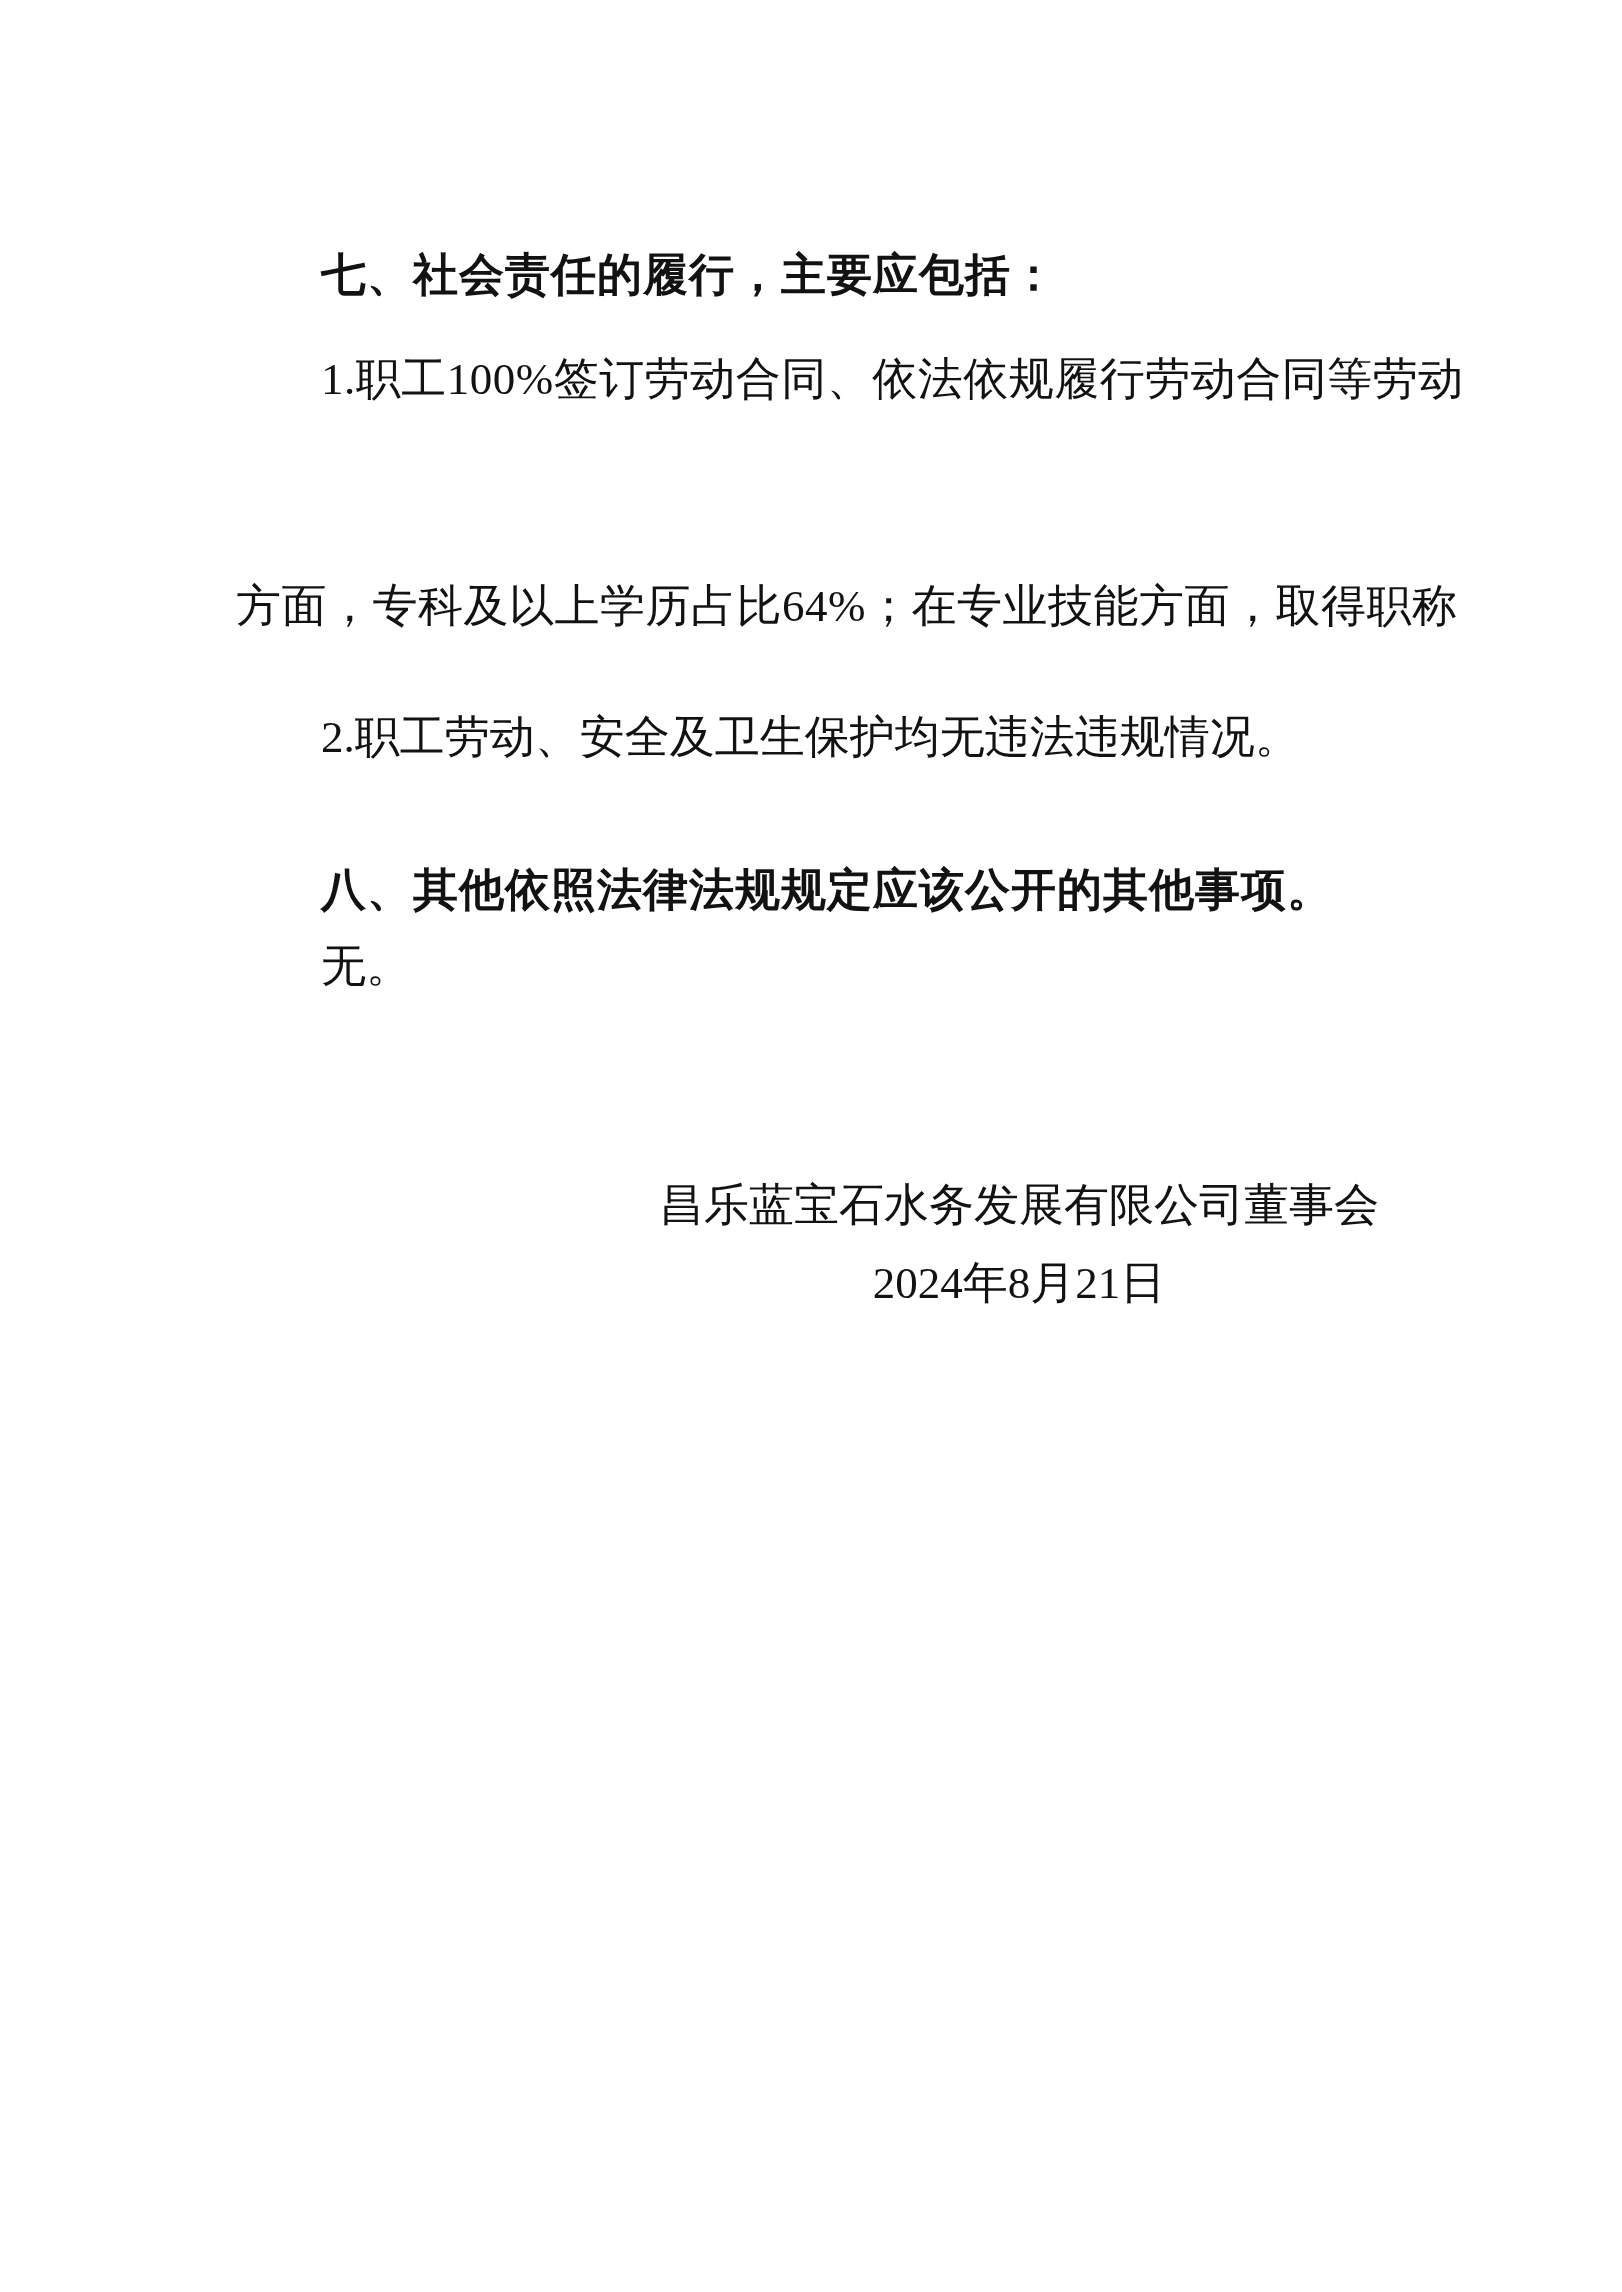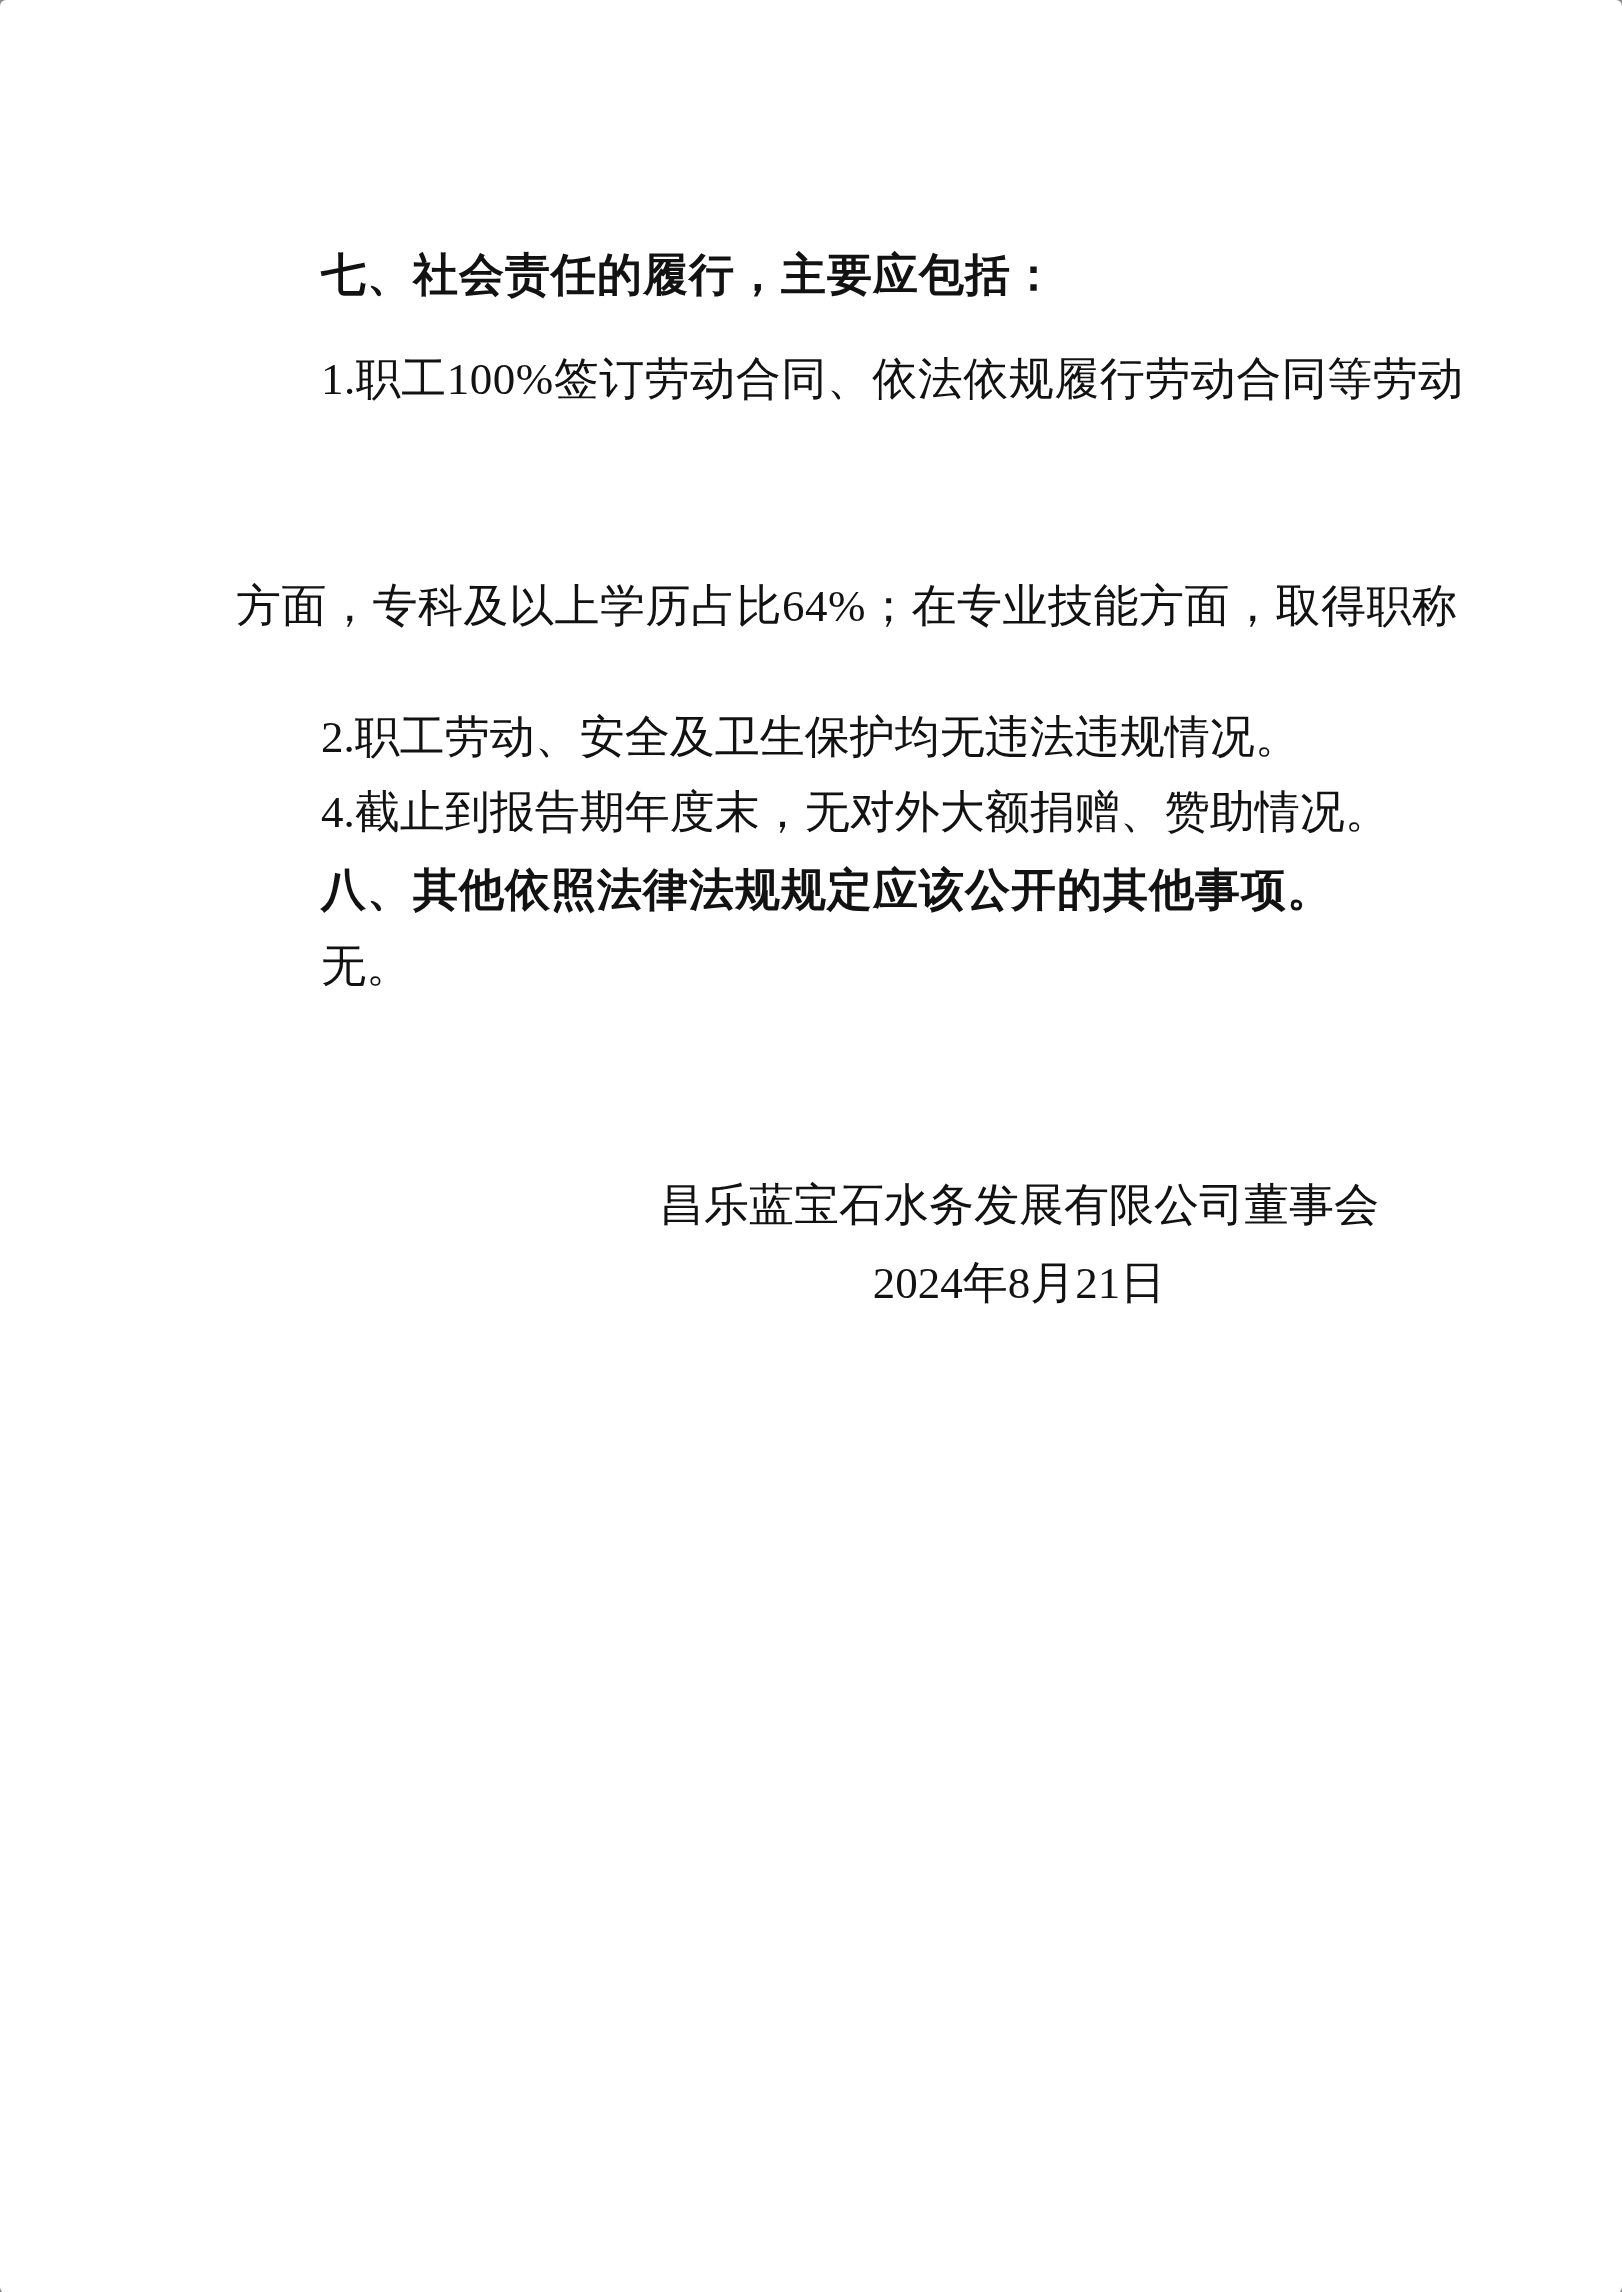--- a/index.html
+++ b/index.html
@@ -10,21 +10,20 @@
   }
   .page {
     position: relative;
     width: 1622px;
     height: 2293px;
     margin: 0 auto;
     background: #ffffff;
     font-family: "Liberation Serif", "DejaVu Serif", serif;
     color: #121212;
     overflow: hidden;
-    border-radius: 6px;
   }
   .line {
     position: absolute;
     left: 236px;
     width: 1186px;
     font-size: 45px;
     line-height: 49px;
     white-space: nowrap;
     letter-spacing: 0px;
   }
@@ -58,21 +57,20 @@
 
   <div class="line indent fill" style="top:331px">1.职工100%签订劳动合同、依法依规履行劳动合同等劳动</div>
 
 
 
   <div class="line fill" style="top:558px">方面，专科及以上学历占比64%；在专业技能方面，取得职称</div>
 
 
   <div class="line indent" style="top:713px">2.职工劳动、安全及卫生保护均无违法违规情况。</div>
 
-  <div class="line indent" style="top:788px">4.截止到报告期年度末，无对外大额捐赠、赞助情况。</div>
 
   <div class="line heading indent" style="top:866px">八、其他依照法律法规规定应该公开的其他事项。</div>
 
   <div class="line indent" style="top:942px">无。</div>
 
   <div class="line center-block" style="top:1169px">昌乐蓝宝石水务发展有限公司董事会</div>
 
   <div class="line center-block" style="top:1247px">2024年8月21日</div>
 
 </div>

